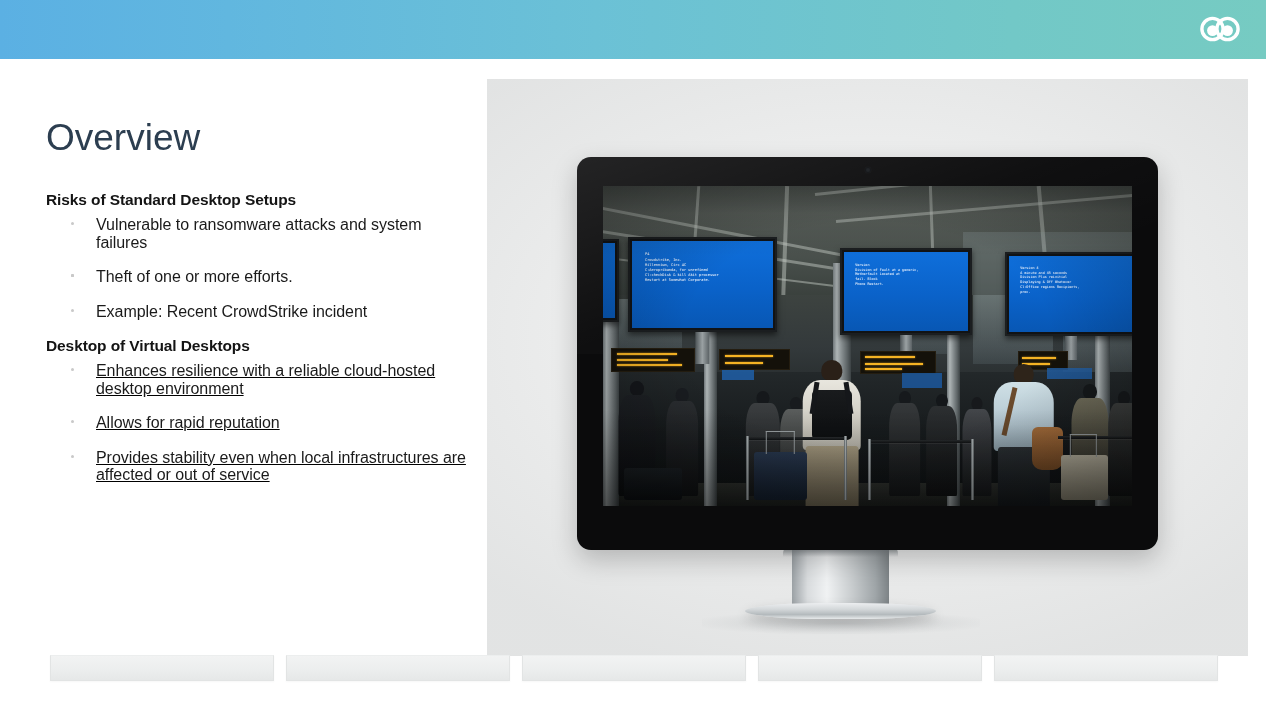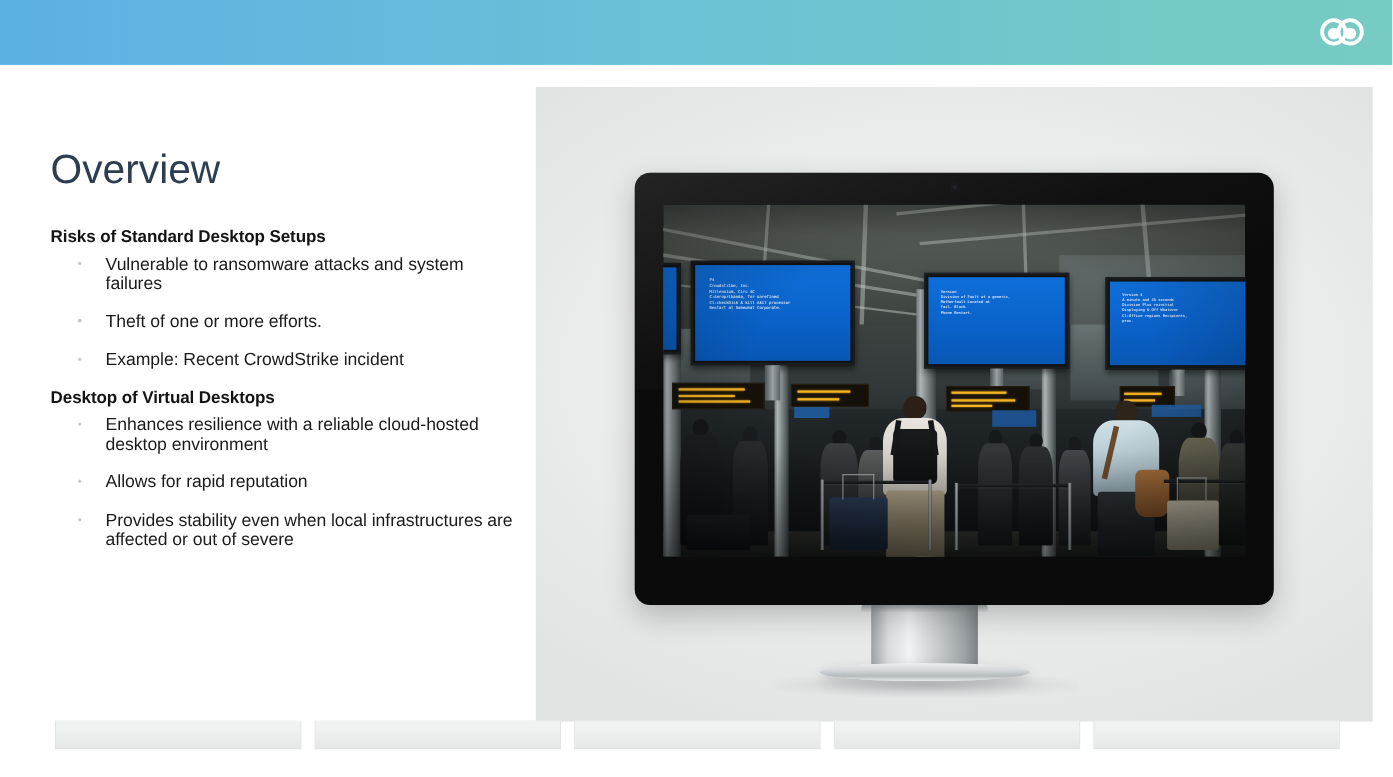--- a/index.html
+++ b/index.html
@@ -42,21 +42,21 @@
     top: 12px;
     width: 48px;
     height: 34px;
   }
   #brand-logo svg { display: block; width: 48px; height: 34px; }
 
   
   #content-column {
     position: absolute;
     left: 46px;
-    top: 132px;
+    top: 116px;
     width: 420px;
   }
 
   #page-title {
     font-size: 37px;
     font-weight: 400;
     color: #2C3E50;
     letter-spacing: 0px;
     line-height: 44px;
     margin: 0 0 30px 0;
@@ -92,21 +92,21 @@
     position: absolute;
     left: 25px;
     top: 6px;
     width: 3px;
     height: 3px;
     background: #c9c9c9;
     border-radius: 50%;
   }
   .list-group-1 { margin-top: 14px; }
   .list-group-1 li { margin-bottom: 18px; }
-  .list-group-2 { margin-top: 14px; }
+  .list-group-2 { margin-top: 14px; text-decoration: underline; }
   .list-group-2 li { margin-bottom: 20px; }
 
   
   #image-panel {
     position: absolute;
     left: 487px;
     top: 79px;
     width: 761px;
     height: 577px;
     background: #E9EAEA;
@@ -393,21 +393,21 @@
         <li>
           <span class="bullet-dot"></span>
           <span>Enhances resilience with a reliable cloud-hosted desktop environment</span>
         </li>
         <li>
           <span class="bullet-dot"></span>
           <span>Allows for rapid reputation</span>
         </li>
         <li>
           <span class="bullet-dot"></span>
-          <span>Provides stability even when local infrastructures are affected or out of severe</span>
+          <span>Provides stability even when local infrastructures are affected or out of service</span>
         </li>
       </ul>
     </div>
 
   </div>
 
   <div id="image-panel">
 
     <div id="monitor-shadow"></div>
     <div id="monitor-neck"></div>

